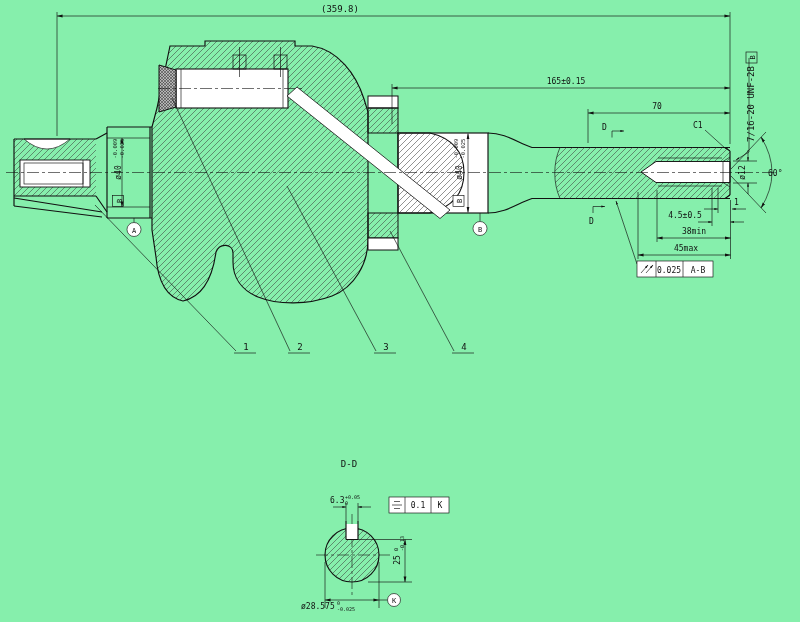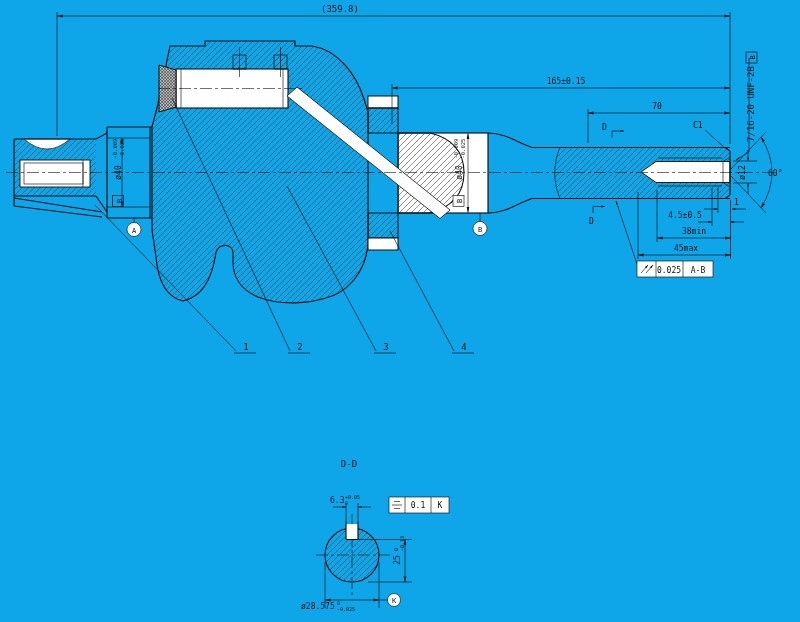--- a/index.html
+++ b/index.html
@@ -1,16 +1,16 @@
 <!DOCTYPE html>
 <html><head>
 <meta charset="utf-8">
 <style>
   html,body{margin:0;padding:0;background:#fff;}
-  .canvas{position:relative;width:800px;height:622px;background:#0ea5e9;overflow:hidden;}
+  .canvas{position:relative;width:800px;height:622px;background:#86efac;overflow:hidden;}
   svg{display:block;}
   text{font-family:"DejaVu Sans Mono","Liberation Mono",monospace;fill:#111;}
   .out{stroke:#111;stroke-width:1.15;fill:none;}
   .thin{stroke:#111;stroke-width:0.65;fill:none;}
   .dim{stroke:#111;stroke-width:0.65;fill:none;}
   .cl{stroke:#111;stroke-width:0.6;fill:none;stroke-dasharray:12 3 3 3;}
   .wfill{fill:#ffffff;}
   .t8{font-size:8px;}
   .t9{font-size:9px;}
   .t7{font-size:7px;}

